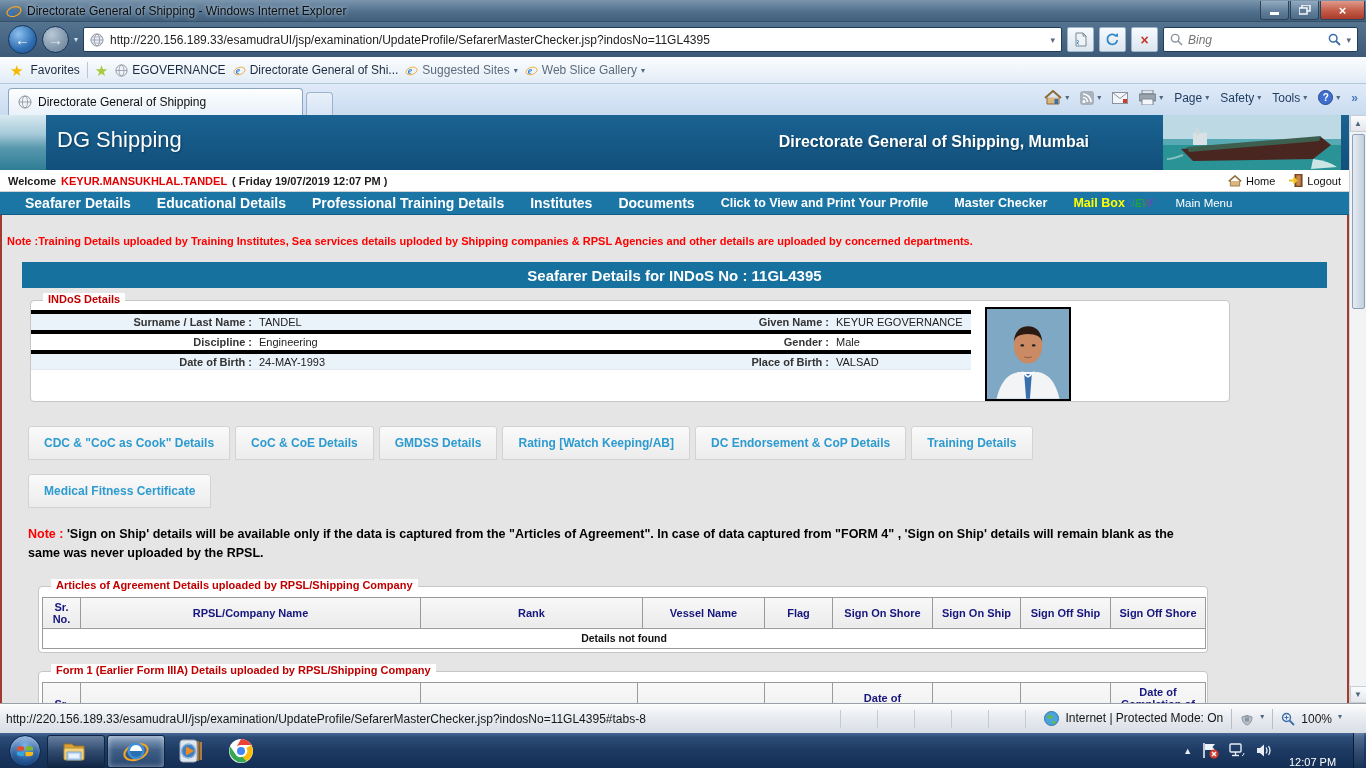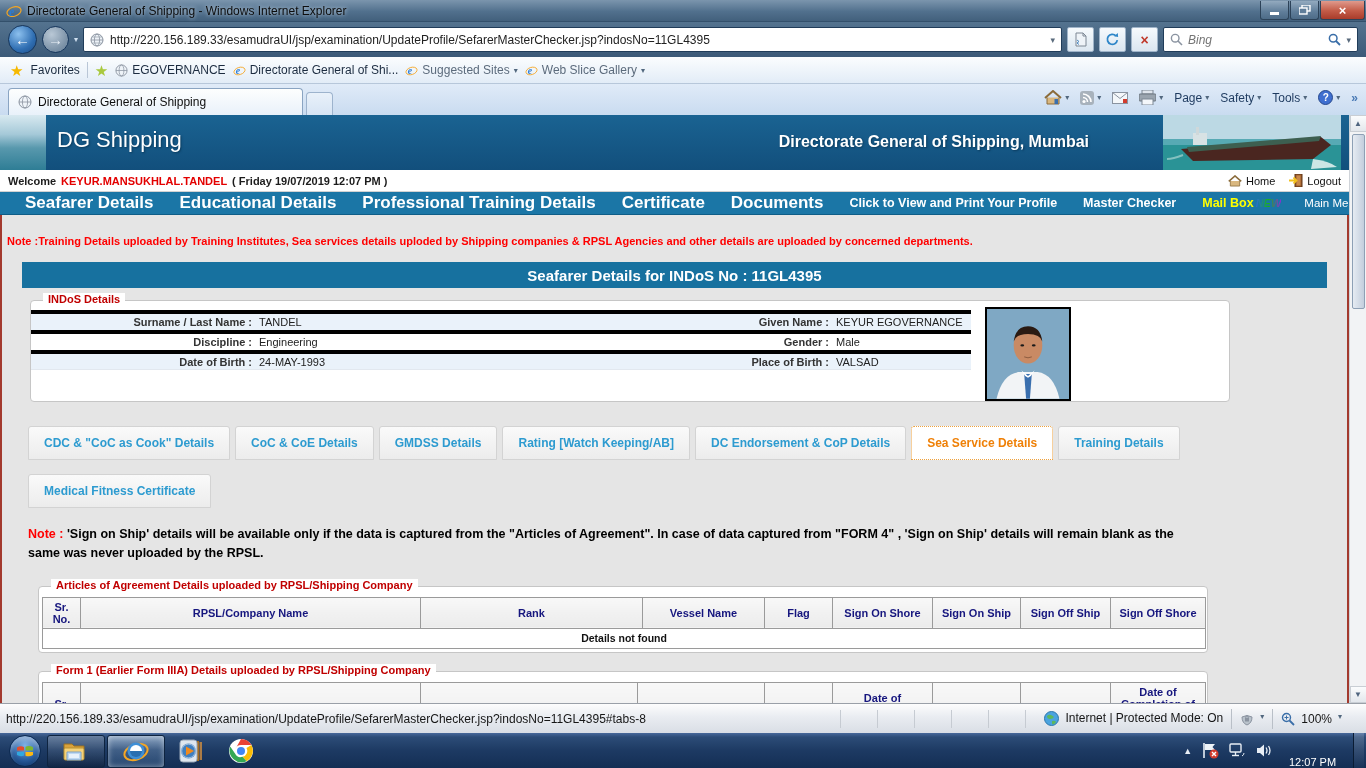--- a/index.html
+++ b/index.html
@@ -62,21 +62,21 @@
   .shipimg{position:absolute;right:8px;top:0;width:178px;height:55px;}
 
   
   .welcomebar{height:22px;background:#fff;border-bottom:1px solid #d2d2d2;display:flex;align-items:center;font-size:11px;font-weight:bold;color:#1c1c1c;padding:0 8px;gap:5px;}
   .welcomebar .user{color:#e30000;}
   .wb-right{margin-left:auto;display:flex;align-items:center;gap:14px;font-weight:normal;color:#111;}
   .wb-link{display:flex;align-items:center;gap:4px;}
 
   
   .mainnav{height:23px;background:#1b76a6;border-bottom:1px solid #0f5d87;display:flex;align-items:center;padding:0 12px;}
-  .mainnav .item{color:#fff;font-weight:bold;font-size:17px;padding:0 13px;white-space:nowrap;}
+  .mainnav .item{color:#fff;font-weight:bold;font-size:14px;padding:0 13px;white-space:nowrap;}
   .mainnav .item.big{font-size:12.5px;}
   .mainnav .item.mail{color:#ffff00;padding-right:2px;}
   .mainnav .item.plain{font-weight:normal;font-size:11.5px;}
   .newbadge{font-size:11px;font-weight:bold;font-style:italic;background:linear-gradient(90deg,#2b6bd6,#19b219,#8a2bd6);-webkit-background-clip:text;background-clip:text;color:transparent;margin-right:10px;}
 
   
   .content{flex:1;background:#e5e5e5;border-left:2px solid #a33a2e;border-right:2px solid #a33a2e;overflow:hidden;position:relative;}
   .topnote{margin:20px 0 0 5px;font-size:11px;font-weight:bold;color:#ff0000;}
   .banner{margin:15px 20px 0 20px;height:26px;background:#17719f;color:#fff;font-weight:bold;font-size:15px;display:flex;align-items:center;justify-content:center;}
   .fs{border:1px solid #c6c6c6;border-radius:4px;position:relative;background:#fff;}
@@ -360,21 +360,21 @@
               </svg>
             <span>Logout</span>
           </div>
         </div>
       </div>
 
       <div class="mainnav">
         <span class="item">Seafarer Details</span>
         <span class="item">Educational Details</span>
         <span class="item">Professional Training Details</span>
-        <span class="item">Certificate</span>
+        <span class="item">Institutes</span>
         <span class="item">Documents</span>
         <span class="item big">Click to View and Print Your Profile</span>
         <span class="item big">Master Checker</span>
         <span class="item big mail">Mail Box</span>
         <span class="newbadge">NEW</span>
         <span class="item plain">Main Menu</span>
       </div>
 
       <div class="content">
         <div class="topnote">Note :Training Details uploaded by Training Institutes, Sea services details uploded by Shipping companies &amp; RPSL Agencies and other details are uploaded by concerned departments.</div>
@@ -415,21 +415,20 @@
             <path d="M39 50 q4 2 8 0" stroke="#8a5a3e" fill="none"></path>
           </svg>
         </div>
 
         <div class="ptabs">
           <span class="ptab">CDC &amp; "CoC as Cook" Details</span>
           <span class="ptab">CoC &amp; CoE Details</span>
           <span class="ptab">GMDSS Details</span>
           <span class="ptab">Rating [Watch Keeping/AB]</span>
           <span class="ptab">DC Endorsement &amp; CoP Details</span>
-          <span class="ptab active">Sea Service Details</span>
           <span class="ptab">Training Details</span>
           <span class="tabbreak"></span>
           <span class="ptab">Medical Fitness Certificate</span>
         </div>
 
         <div class="seanote">
           <span class="red">Note :</span><span> 'Sign on Ship' details will be available only if the data is captured from the "Articles of Agreement". In case of data captured from "FORM 4" , 'Sign on Ship' details will remain blank as the same was never uploaded by the RPSL.</span>
         </div>
 
         <div class="fs tablefs">

